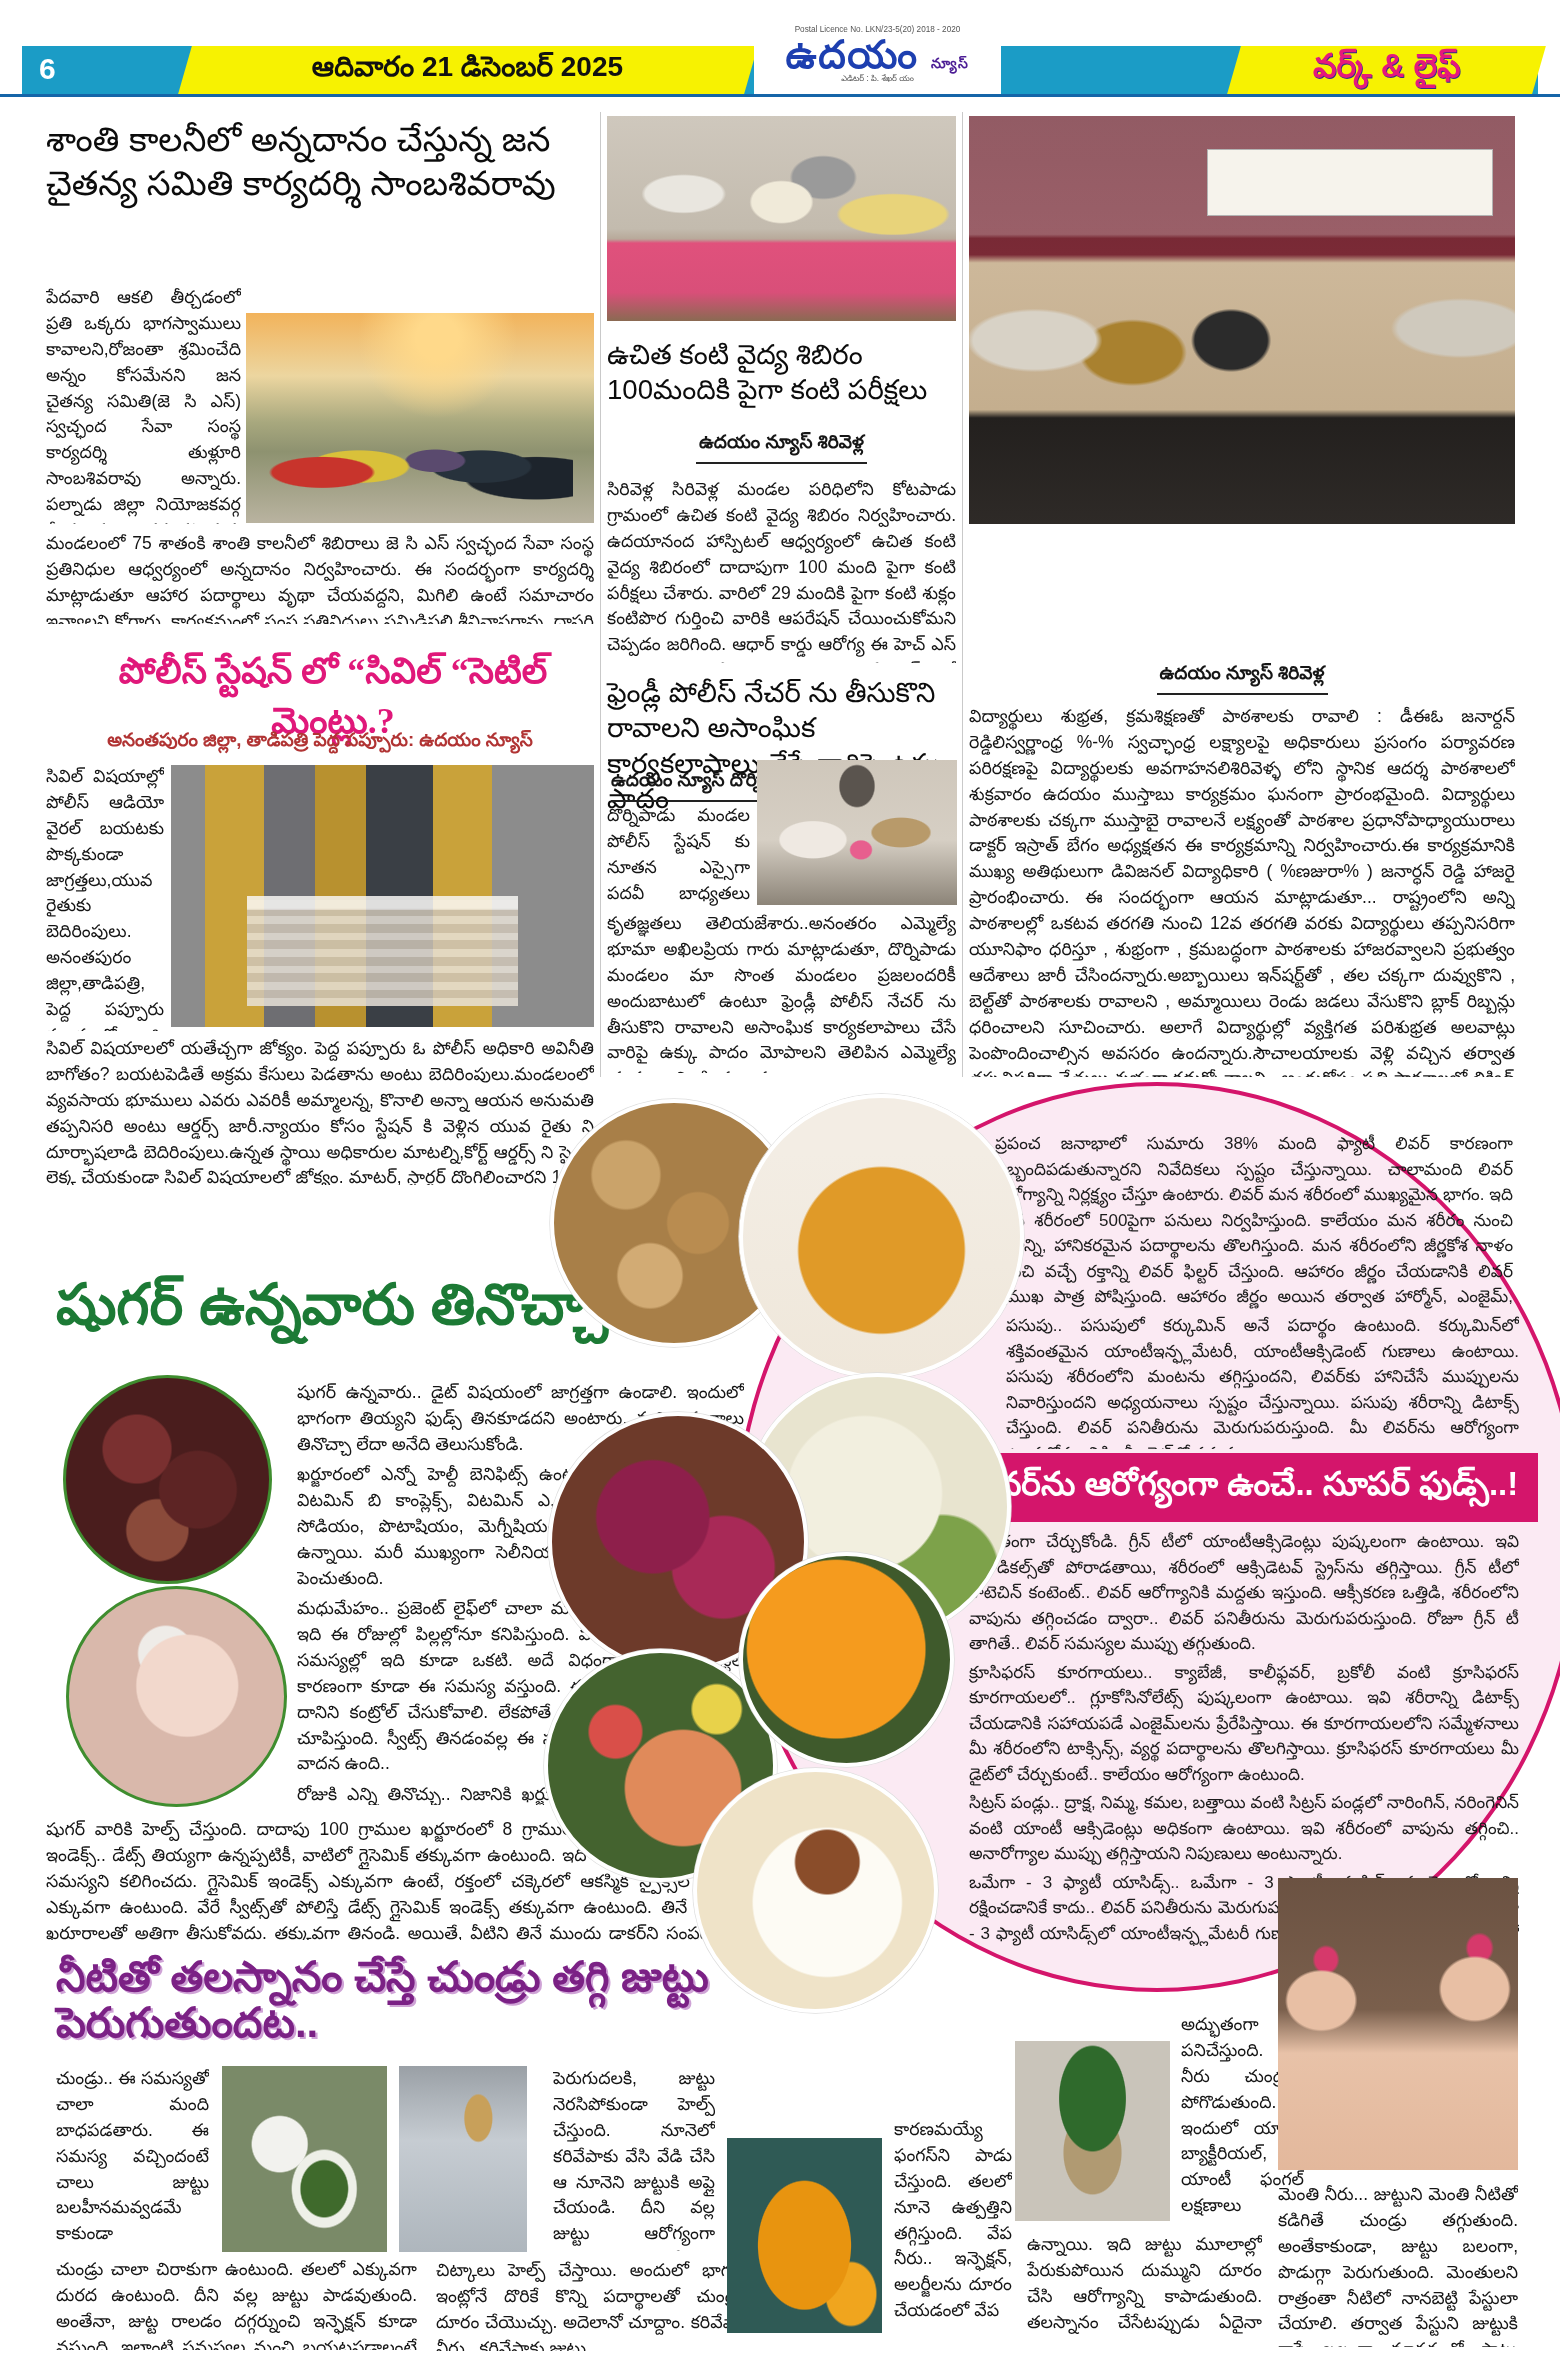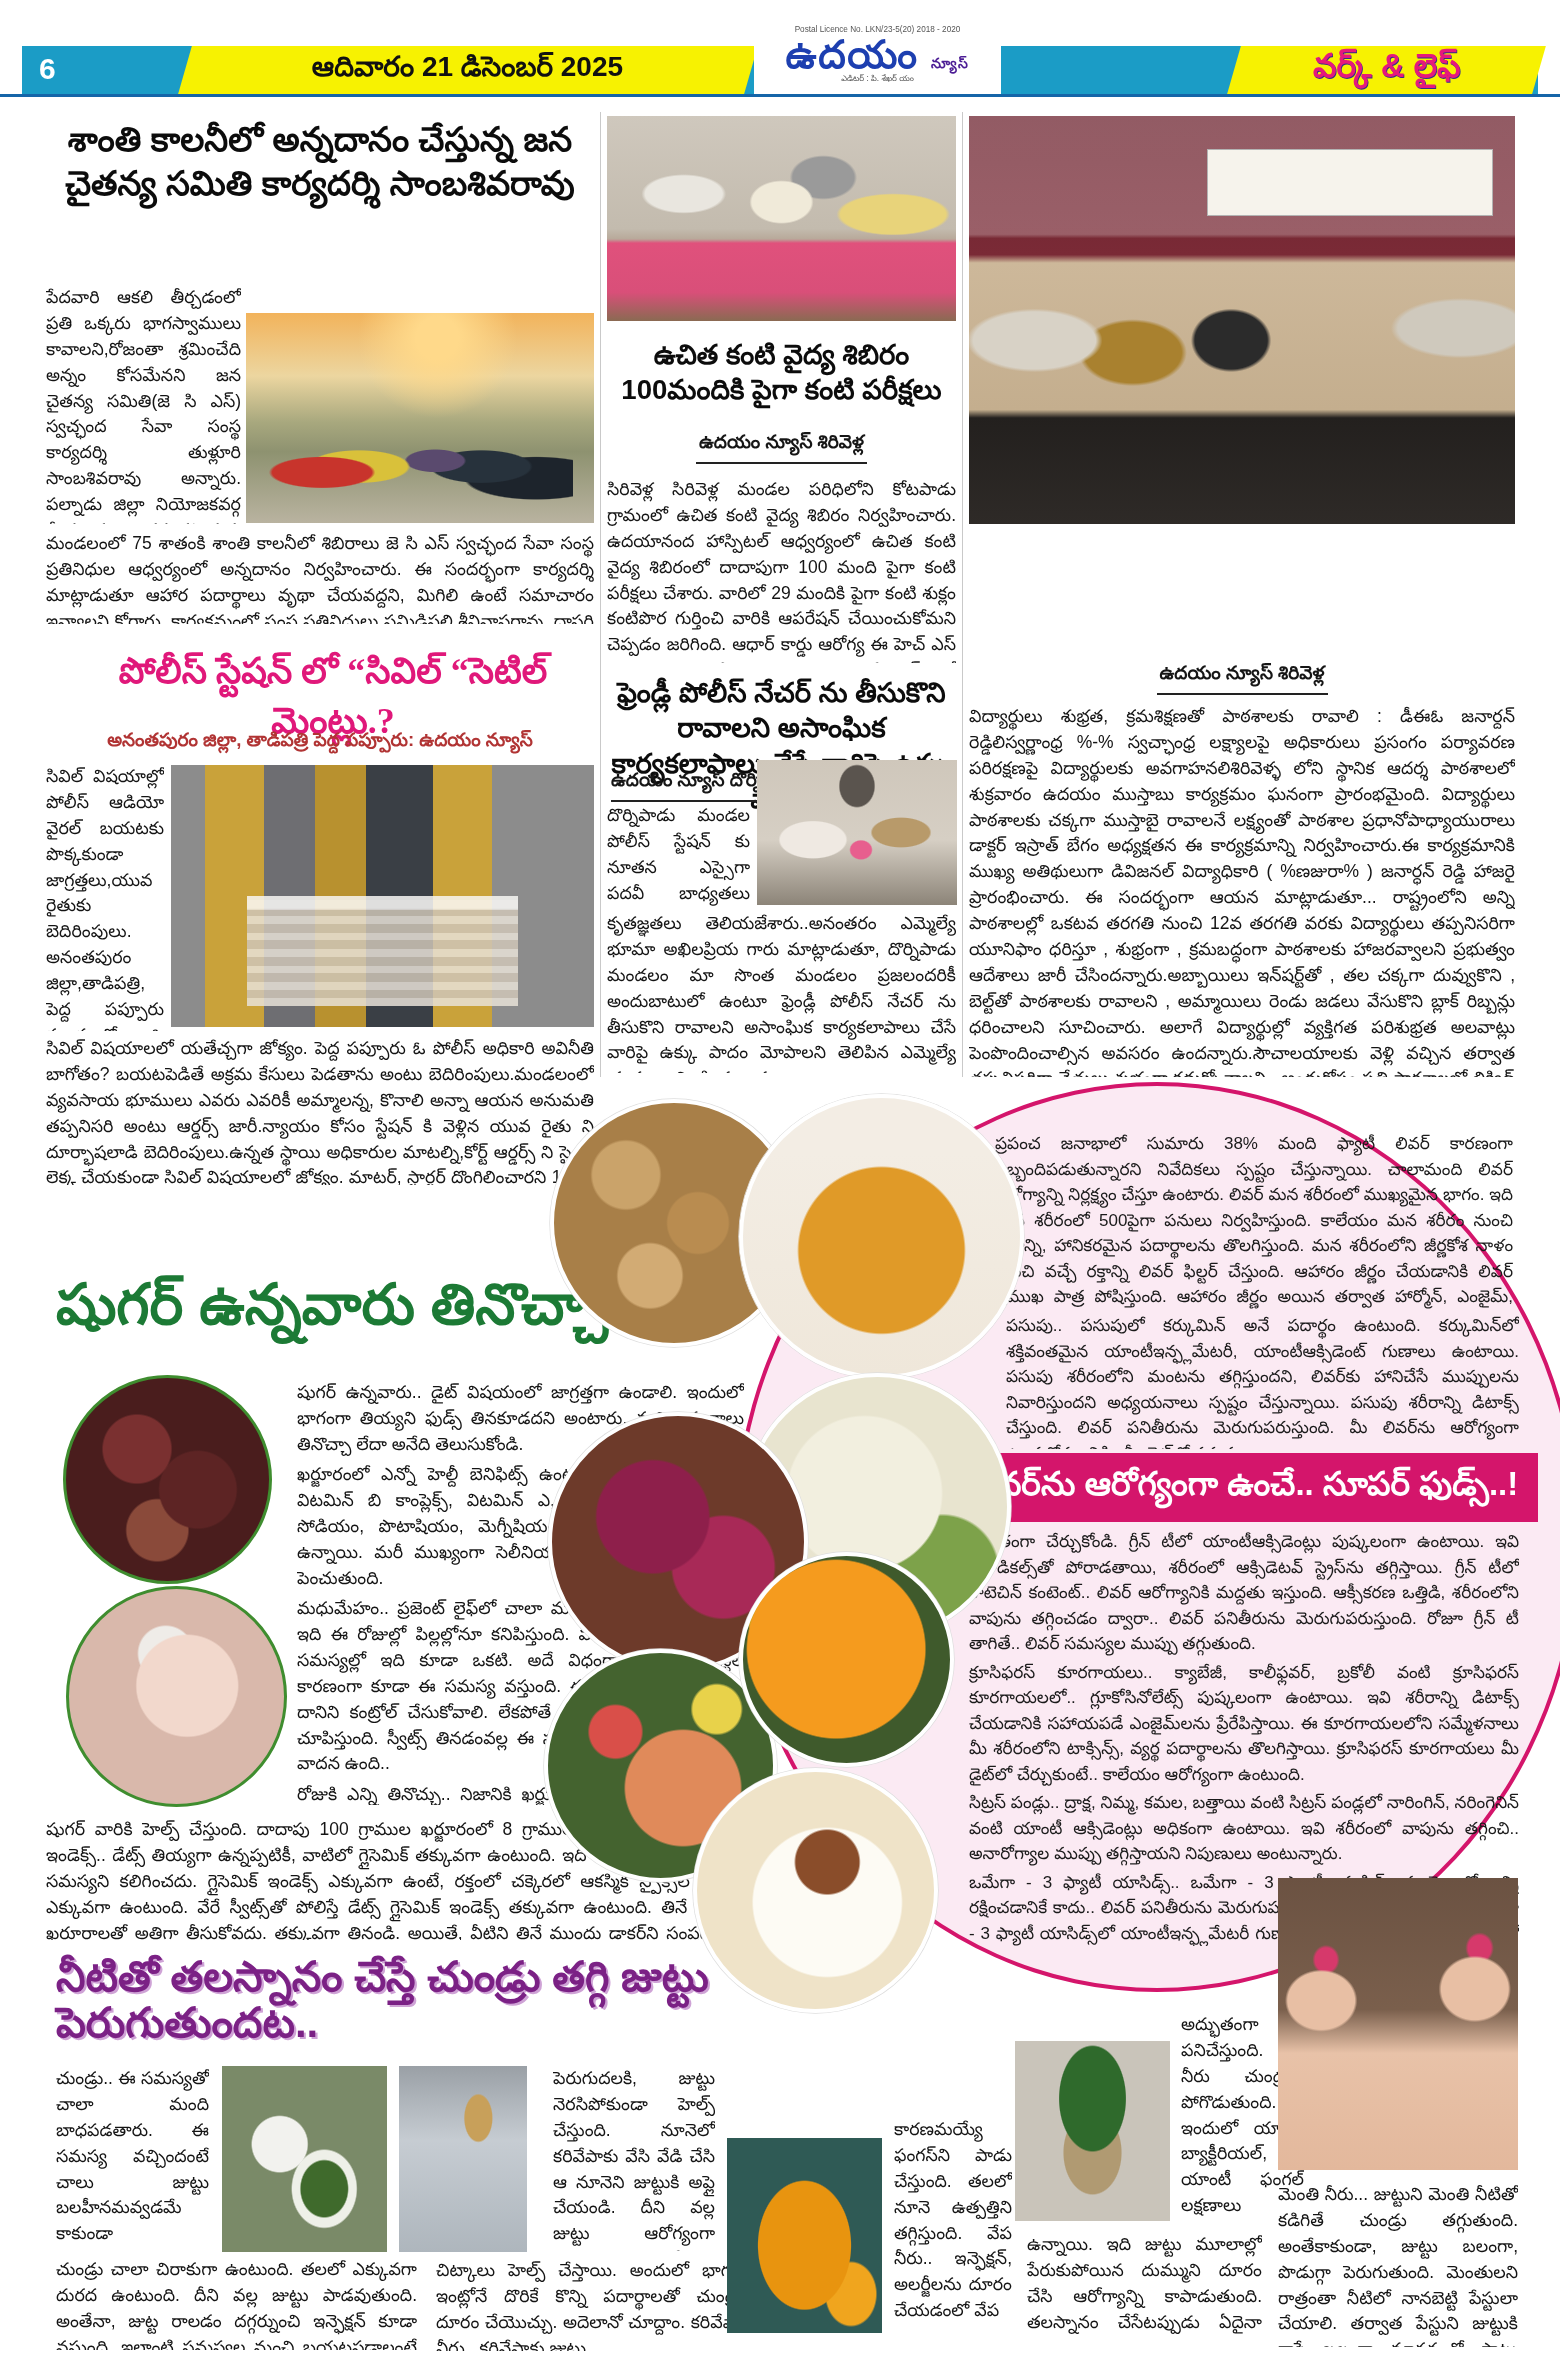--- a/index.html
+++ b/index.html
@@ -17,21 +17,21 @@
   .mast .tiny{font-size:8.2px;color:#555;line-height:1.2;}
   .mast .logo{font-size:39px;font-weight:800;color:#1d3fb0;line-height:1.0;letter-spacing:1.5px;}
   .mast .logo small{font-size:14px;font-weight:800;color:#4c1d95;}
   .sect-box{position:absolute;left:1234px;top:46px;width:305px;height:48px;background:#f7f201;
             transform:skewX(-16deg);display:flex;align-items:center;justify-content:center;}
   .sect-box span{transform:skewX(16deg);font-size:33px;font-weight:800;color:#e6197c;
                  text-shadow:0.7px 0.7px 0 #30308a;}
   
   .body-txt{font-size:17.5px;line-height:1.48;text-align:justify;color:#141414;}
   .body-txt p{margin:0 0 4.5px 0;}
-  .hl-black{font-weight:700;color:#0c0c0c;text-align:center;line-height:1.28;}
+  .hl-black{font-weight:400;color:#0c0c0c;text-align:left;line-height:1.28;}
   .byline{font-weight:bold;text-align:center;}
   .underbar{height:2.2px;background:#222;margin:4.5px auto 0 auto;}
   .col-sep{position:absolute;width:0.7px;background:#c9c9c9;}
   
   .ph{position:absolute;background:#ccc;}
   .ph-food{background:
      radial-gradient(circle at 55% 12%, #ffd98a 0 8%, rgba(255,217,138,0) 30%),
      linear-gradient(180deg,#f2b35b 0%,#ecd6a0 30%,#a8a87e 52%,#8e9270 66%,#b9b3a0 100%);}
   .ph-food:after{content:"";position:absolute;left:6%;top:40%;width:88%;height:55%;
      background:

